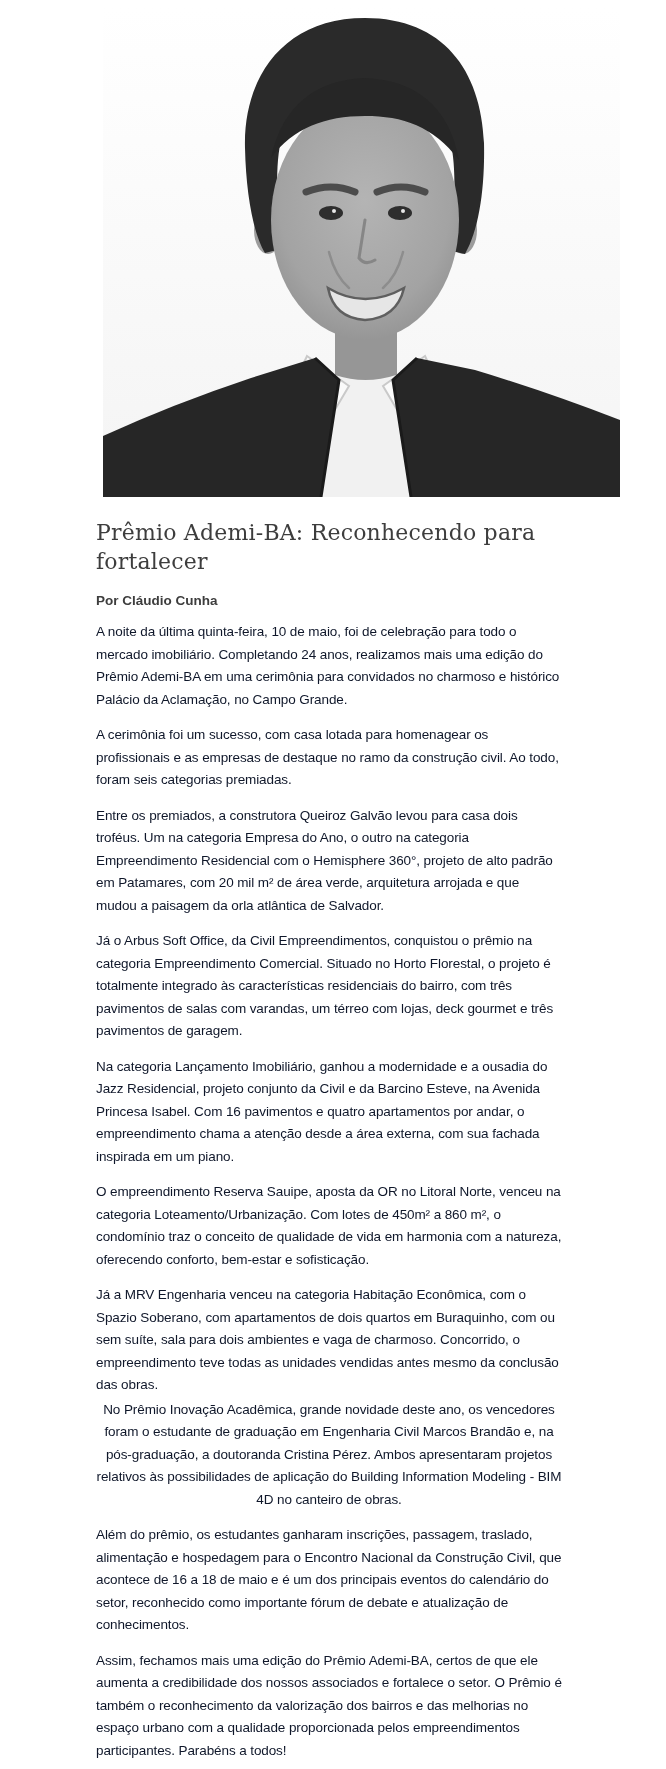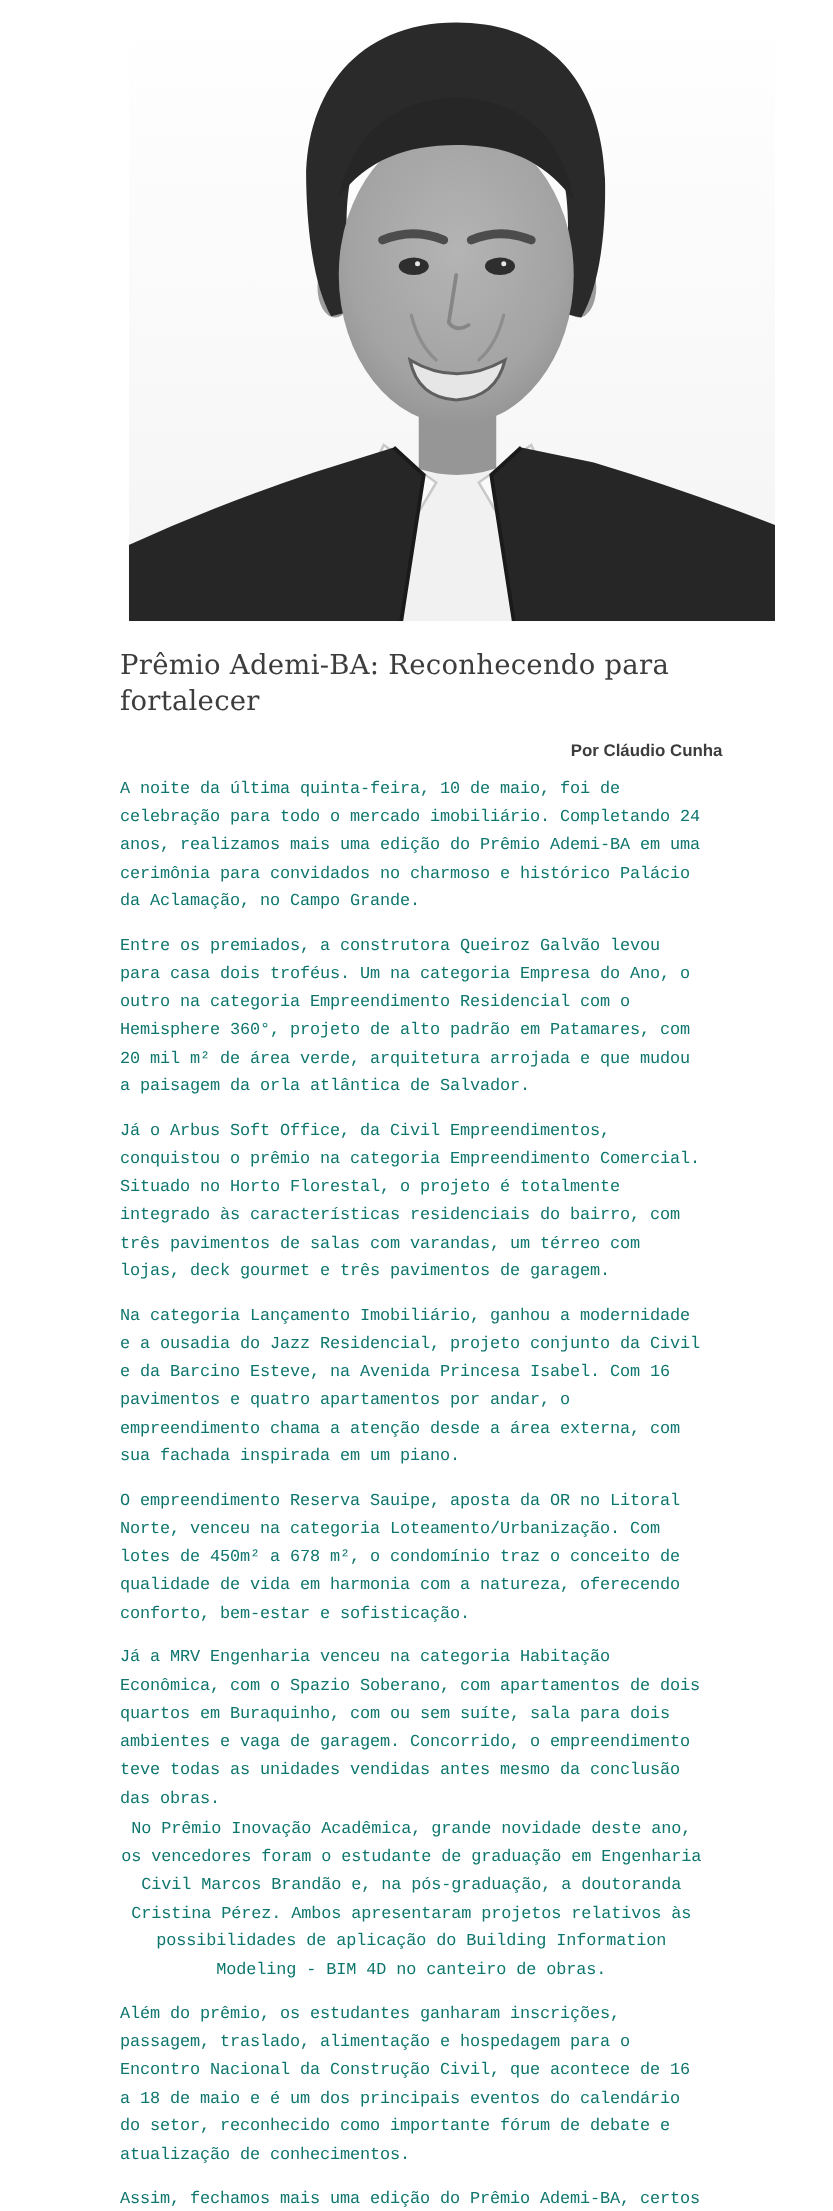--- a/index.html
+++ b/index.html
@@ -35,29 +35,27 @@
     font-size: 22px;
     line-height: 29px;
     color: #3d3d3d;
     letter-spacing: 0.2px;
   }
   .byline {
     margin: 17px 0 0 0;
     font-size: 13.5px;
     font-weight: bold;
     color: #3d3d3d;
-    text-align: right;
   }
   .body-text p {
     margin: 13px 16px 0 0;
     font-size: 13.5px;
     line-height: 22.5px;
     letter-spacing: -0.1px;
-    color: #0f766e;
-    font-family: Liberation Mono, monospace;
+    color: #0f172a;
   }
   .body-text p.tight {
     margin-top: 2px;
     text-align: center;
   }
 </style>
 </head>
 <body>
 
 <div class="page">
@@ -129,25 +127,26 @@
     </svg>
   </div>
 
   <div class="content">
     <h1 class="article-title">Prêmio Ademi-BA: Reconhecendo para fortalecer</h1>
 
     <div class="byline">Por Cláudio Cunha</div>
 
     <div class="body-text">
       <p>A noite da última quinta-feira, 10 de maio, foi de celebração para todo o mercado imobiliário. Completando 24 anos, realizamos mais uma edição do Prêmio Ademi-BA em uma cerimônia para convidados no charmoso e histórico Palácio da Aclamação, no Campo Grande.</p>
+      <p>A cerimônia foi um sucesso, com casa lotada para homenagear os profissionais e as empresas de destaque no ramo da construção civil. Ao todo, foram seis categorias premiadas.</p>
       <p>Entre os premiados, a construtora Queiroz Galvão levou para casa dois troféus. Um na categoria Empresa do Ano, o outro na categoria Empreendimento Residencial com o Hemisphere 360°, projeto de alto padrão em Patamares, com 20 mil m² de área verde, arquitetura arrojada e que mudou a paisagem da orla atlântica de Salvador.</p>
       <p>Já o Arbus Soft Office, da Civil Empreendimentos, conquistou o prêmio na categoria Empreendimento Comercial. Situado no Horto Florestal, o projeto é totalmente integrado às características residenciais do bairro, com três pavimentos de salas com varandas, um térreo com lojas, deck gourmet e três pavimentos de garagem.</p>
       <p>Na categoria Lançamento Imobiliário, ganhou a modernidade e a ousadia do Jazz Residencial, projeto conjunto da Civil e da Barcino Esteve, na Avenida Princesa Isabel. Com 16 pavimentos e quatro apartamentos por andar, o empreendimento chama a atenção desde a área externa, com sua fachada inspirada em um piano.</p>
-      <p>O empreendimento Reserva Sauipe, aposta da OR no Litoral Norte, venceu na categoria Loteamento/Urbanização. Com lotes de 450m² a 678 m², o condomínio traz o conceito de qualidade de vida em harmonia com a natureza, oferecendo conforto, bem-estar e sofisticação.</p>
-      <p>Já a MRV Engenharia venceu na categoria Habitação Econômica, com o Spazio Soberano, com apartamentos de dois quartos em Buraquinho, com ou sem suíte, sala para dois ambientes e vaga de garagem. Concorrido, o empreendimento teve todas as unidades vendidas antes mesmo da conclusão das obras.</p>
+      <p>O empreendimento Reserva Sauipe, aposta da OR no Litoral Norte, venceu na categoria Loteamento/Urbanização. Com lotes de 450m² a 860 m², o condomínio traz o conceito de qualidade de vida em harmonia com a natureza, oferecendo conforto, bem-estar e sofisticação.</p>
+      <p>Já a MRV Engenharia venceu na categoria Habitação Econômica, com o Spazio Soberano, com apartamentos de dois quartos em Buraquinho, com ou sem suíte, sala para dois ambientes e vaga de charmoso. Concorrido, o empreendimento teve todas as unidades vendidas antes mesmo da conclusão das obras.</p>
       <p class="tight">No Prêmio Inovação Acadêmica, grande novidade deste ano, os vencedores foram o estudante de graduação em Engenharia Civil Marcos Brandão e, na pós-graduação, a doutoranda Cristina Pérez. Ambos apresentaram projetos relativos às possibilidades de aplicação do Building Information Modeling - BIM 4D no canteiro de obras.</p>
       <p>Além do prêmio, os estudantes ganharam inscrições, passagem, traslado, alimentação e hospedagem para o Encontro Nacional da Construção Civil, que acontece de 16 a 18 de maio e é um dos principais eventos do calendário do setor, reconhecido como importante fórum de debate e atualização de conhecimentos.</p>
       <p>Assim, fechamos mais uma edição do Prêmio Ademi-BA, certos de que ele aumenta a credibilidade dos nossos associados e fortalece o setor. O Prêmio é também o reconhecimento da valorização dos bairros e das melhorias no espaço urbano com a qualidade proporcionada pelos empreendimentos participantes. Parabéns a todos!</p>
     </div>
 
   </div>
 
 </div>
 
 </body></html>

